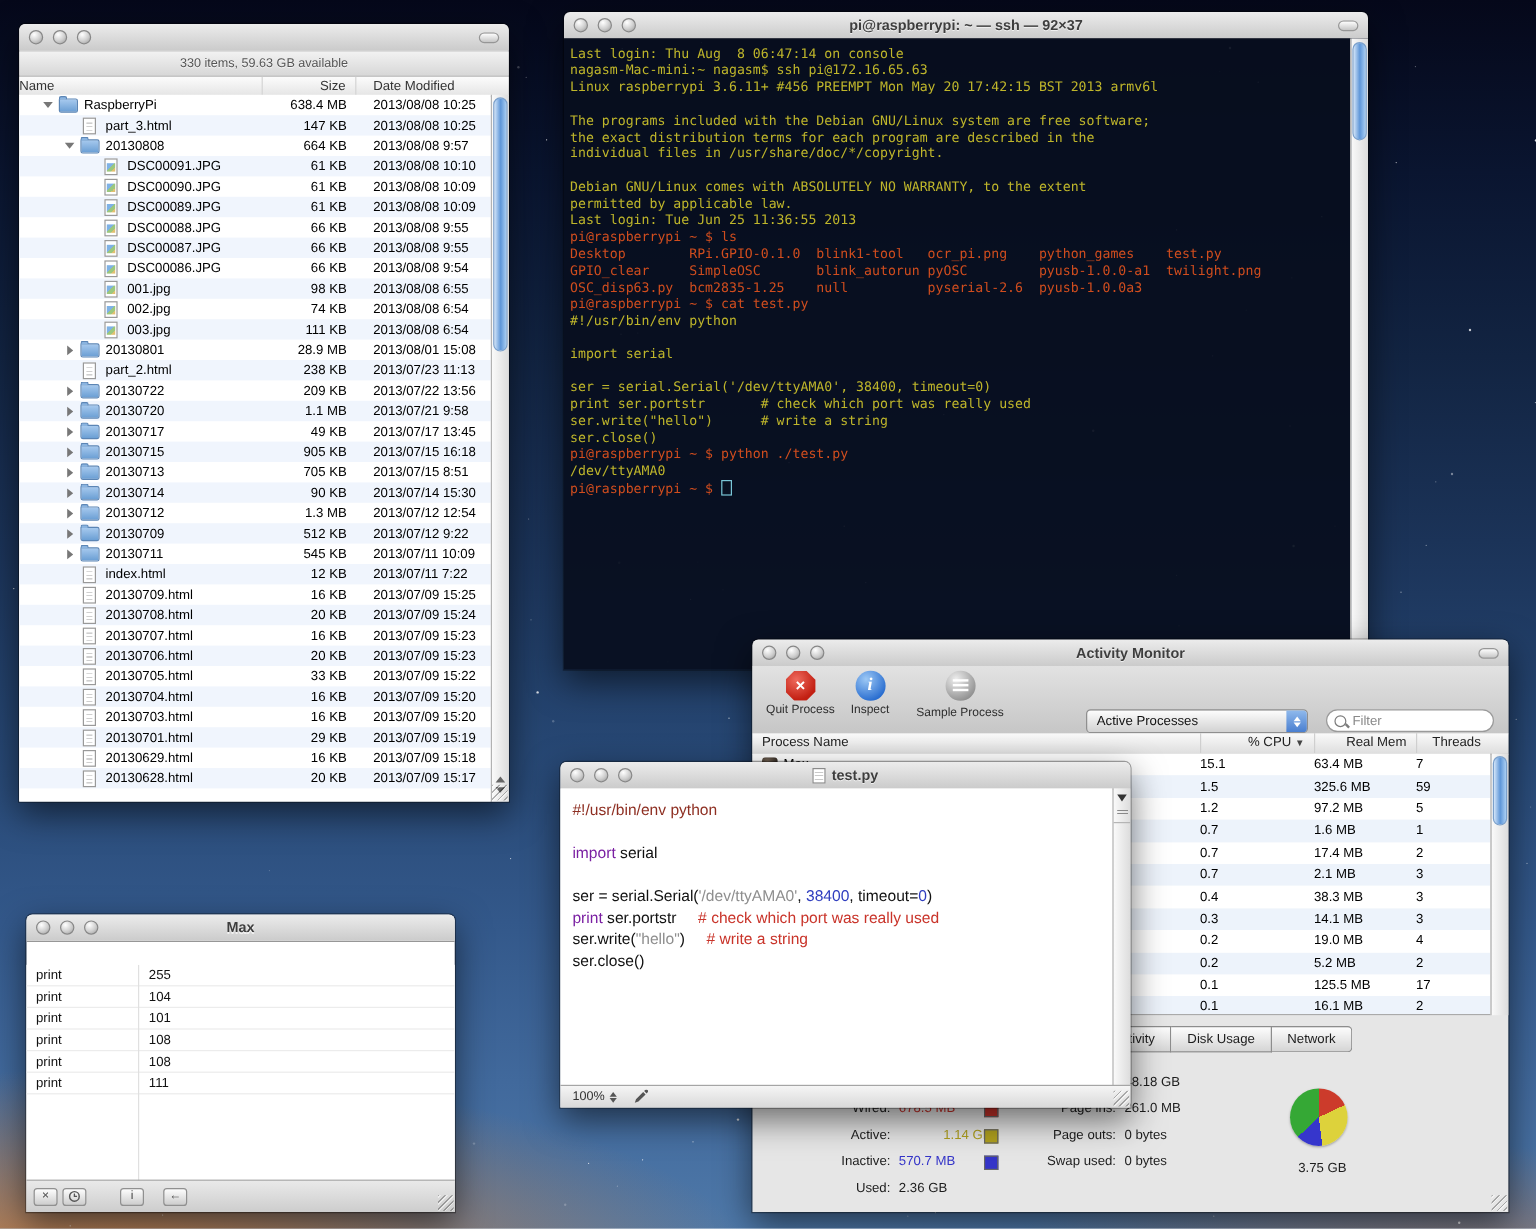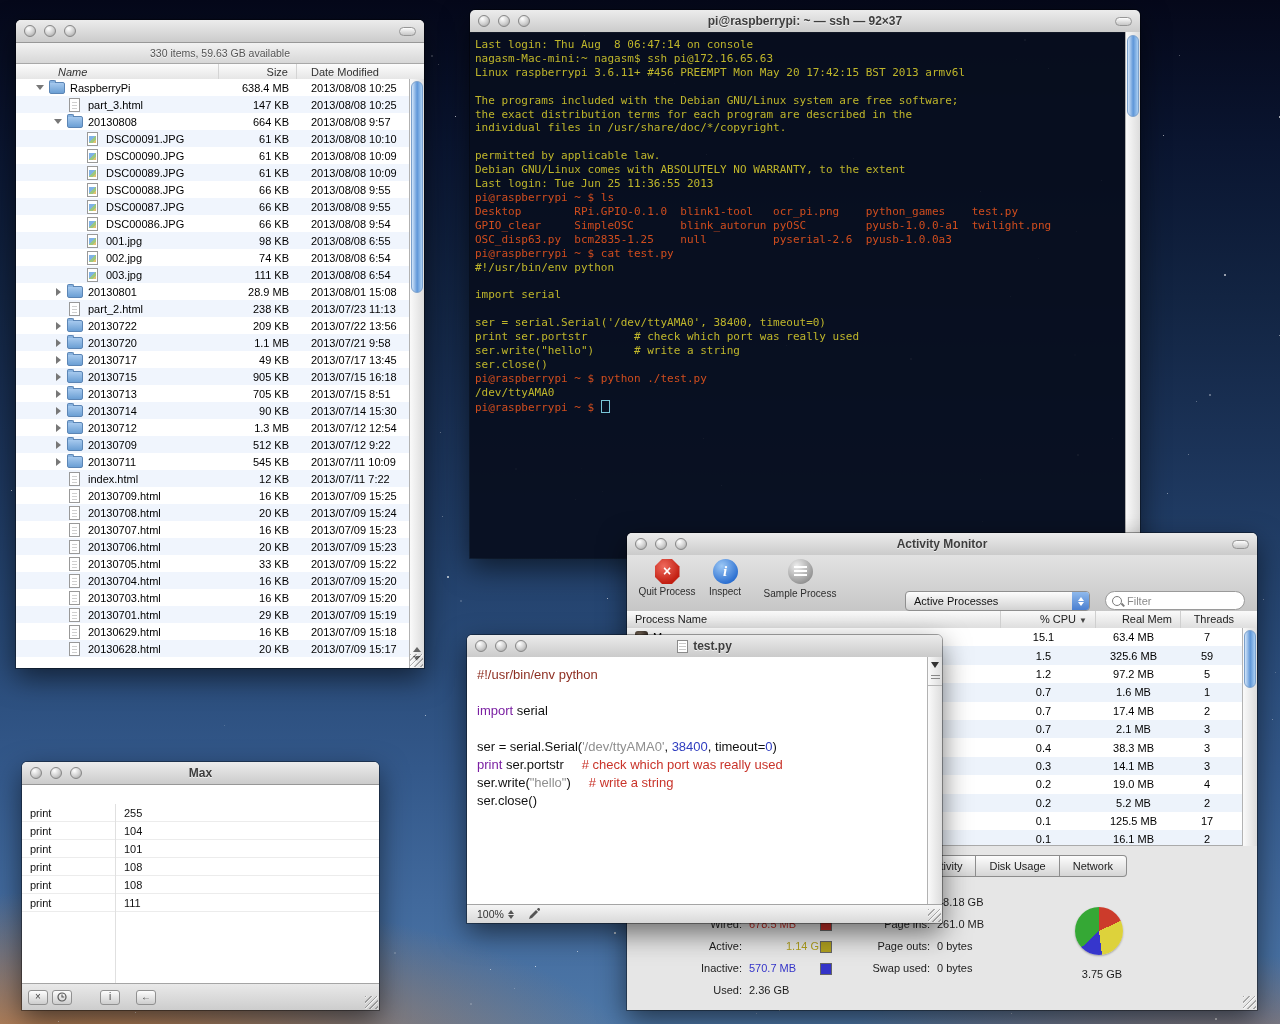--- a/index.html
+++ b/index.html
@@ -21,21 +21,21 @@
   .vscroll{position:absolute;width:15px;background:linear-gradient(90deg,#fafafa,#dcdcdc);border-left:1px solid #b2b2b2;box-sizing:border-box;}
   .thumb{position:absolute;left:1px;right:1px;border-radius:6px;background:linear-gradient(90deg,#d3e5f9,#5e96d8 52%,#a9cef3);border:1px solid #7aa0cc;box-sizing:border-box;}
   .sarrows{position:absolute;bottom:3px;left:0;right:0;display:flex;flex-direction:column;align-items:center;gap:4px;}
   .sa-up{width:0;height:0;border:4px solid transparent;border-bottom:5px solid #666;}
   .sa-down{width:0;height:0;border:4px solid transparent;border-top:5px solid #666;}
 
   
   #win-finder{left:16px;top:20px;width:408px;height:648px;z-index:10;}
   .statusbar{height:20px;line-height:20px;text-align:center;font-size:10.5px;color:#555;background:linear-gradient(#f2f2f2,#d7d7d7);border-bottom:1px solid #a8a8a8;text-shadow:0 1px 0 rgba(255,255,255,.7);}
   .fheaders{height:16px;display:flex;background:linear-gradient(#fcfcfc,#e4e4e4);border-bottom:1px solid #bdbdbd;font-size:11px;color:#333;}
-  .fh-name{flex:1;padding-left:42px;line-height:16px;border-right:1px solid #d4d4d4;font-style:italic;}
+  .fh-name{flex:1;line-height:16px;border-right:1px solid #d4d4d4;}
   .fh-size{width:78px;box-sizing:border-box;text-align:right;padding-right:8px;line-height:16px;border-right:1px solid #d4d4d4;}
   .fh-date{width:127px;box-sizing:border-box;padding-left:14px;line-height:16px;}
   .flist{position:absolute;top:59px;left:0;right:15px;bottom:0;overflow:hidden;background:#fff;}
   .frow{display:flex;align-items:center;height:17px;font-size:11px;color:#000;padding-left:20px;box-sizing:border-box;}
   .frow.alt{background:#f0f5fd;}
   .find{flex:none;height:1px;}
   .disc{flex:none;width:13px;display:flex;align-items:center;}
   .disc.open::before{content:"";width:0;height:0;border:4px solid transparent;border-top:5px solid #777;margin-top:4px;}
   .disc.closed::before{content:"";width:0;height:0;border:4px solid transparent;border-left:5px solid #777;margin-left:2px;}
   .ficon{flex:none;position:relative;box-sizing:border-box;}
@@ -82,21 +82,21 @@
   #am-thead{position:absolute;top:78px;left:0;right:0;height:17px;display:flex;background:linear-gradient(#fafafa,#dedede);border-bottom:1px solid #bdbdbd;font-size:11px;color:#222;}
   .ah-name{flex:1;padding-left:8px;line-height:17px;}
   .ah-cpu,.ah-mem,.ah-thr{box-sizing:border-box;text-align:right;padding-right:8px;line-height:17px;border-left:1px solid #cfcfcf;}
   .ah-cpu{width:95px;} .ah-mem{width:85px;} .ah-thr{width:62px;margin-right:15px;}
   .sortglyph{font-size:8px;color:#444;}
   #am-rows{position:absolute;top:95px;left:0;right:15px;height:217px;overflow:hidden;background:#fff;border-bottom:1px solid #aaa;}
   .amrow{display:flex;align-items:center;height:18.4px;font-size:11px;color:#000;}
   .amrow.alt{background:#edf3fb;}
   .am-name{flex:1;padding-left:8px;display:flex;align-items:center;gap:5px;overflow:hidden;}
   .am-appicon{flex:none;width:13px;height:13px;border-radius:3px;background:radial-gradient(circle at 35% 30%, #7a6a5a, #2e2620 75%);}
-  .am-cpu,.am-mem,.am-thr{flex:none;box-sizing:border-box;text-align:center;padding-right:8px;}
+  .am-cpu,.am-mem,.am-thr{flex:none;box-sizing:border-box;text-align:left;padding-right:8px;}
   .am-cpu{width:95px;} .am-mem{width:85px;} .am-thr{width:62px;}
   #am-scroll{right:0;top:95px;height:218px;}
   #am-scroll .thumb{top:2px;height:58px;}
   #am-tabs{position:absolute;top:318px;left:0;right:0;height:30px;display:flex;justify-content:center;align-items:center;}
   .seg{height:20px;line-height:20px;padding:0 13px;font-size:11px;color:#1c1c1c;background:linear-gradient(#fdfdfd,#d5d5d5);border:1px solid #8d8d8d;border-left:none;}
   .seg.first{border-left:1px solid #8d8d8d;border-radius:4px 0 0 4px;}
   .seg.last{border-radius:0 4px 4px 0;}
   .seg.sel{background:linear-gradient(#cfcfcf,#a8a8a8);box-shadow:inset 0 1px 3px rgba(0,0,0,.35);}
   #am-mem{position:absolute;top:348px;left:0;right:0;bottom:0;}
   .memrow{position:absolute;height:16px;font-size:11px;color:#1d1d1d;white-space:nowrap;}
@@ -641,22 +641,22 @@
     </header>
     <div class="term-body" id="term-lines">
         <div class="tline y">Last login: Thu Aug  8 06:47:14 on console</div>
         <div class="tline y">nagasm-Mac-mini:~ nagasm$ ssh pi@172.16.65.63</div>
         <div class="tline y">Linux raspberrypi 3.6.11+ #456 PREEMPT Mon May 20 17:42:15 BST 2013 armv6l</div>
         <div class="tline y">&nbsp;</div>
         <div class="tline y">The programs included with the Debian GNU/Linux system are free software;</div>
         <div class="tline y">the exact distribution terms for each program are described in the</div>
         <div class="tline y">individual files in /usr/share/doc/*/copyright.</div>
         <div class="tline y">&nbsp;</div>
+        <div class="tline y">Debian GNU/Linux comes with ABSOLUTELY NO WARRANTY, to the extent</div>
         <div class="tline y">permitted by applicable law.</div>
-        <div class="tline y">Debian GNU/Linux comes with ABSOLUTELY NO WARRANTY, to the extent</div>
         <div class="tline y">Last login: Tue Jun 25 11:36:55 2013</div>
         <div class="tline o">pi@raspberrypi ~ $ ls</div>
         <div class="tline o">Desktop        RPi.GPIO-0.1.0  blink1-tool   ocr_pi.png    python_games    test.py</div>
         <div class="tline o">GPIO_clear     SimpleOSC       blink_autorun pyOSC         pyusb-1.0.0-a1  twilight.png</div>
         <div class="tline o">OSC_disp63.py  bcm2835-1.25    null          pyserial-2.6  pyusb-1.0.0a3</div>
         <div class="tline o">pi@raspberrypi ~ $ cat test.py</div>
         <div class="tline y">#!/usr/bin/env python</div>
         <div class="tline y">&nbsp;</div>
         <div class="tline y">import serial</div>
         <div class="tline y">&nbsp;</div>

